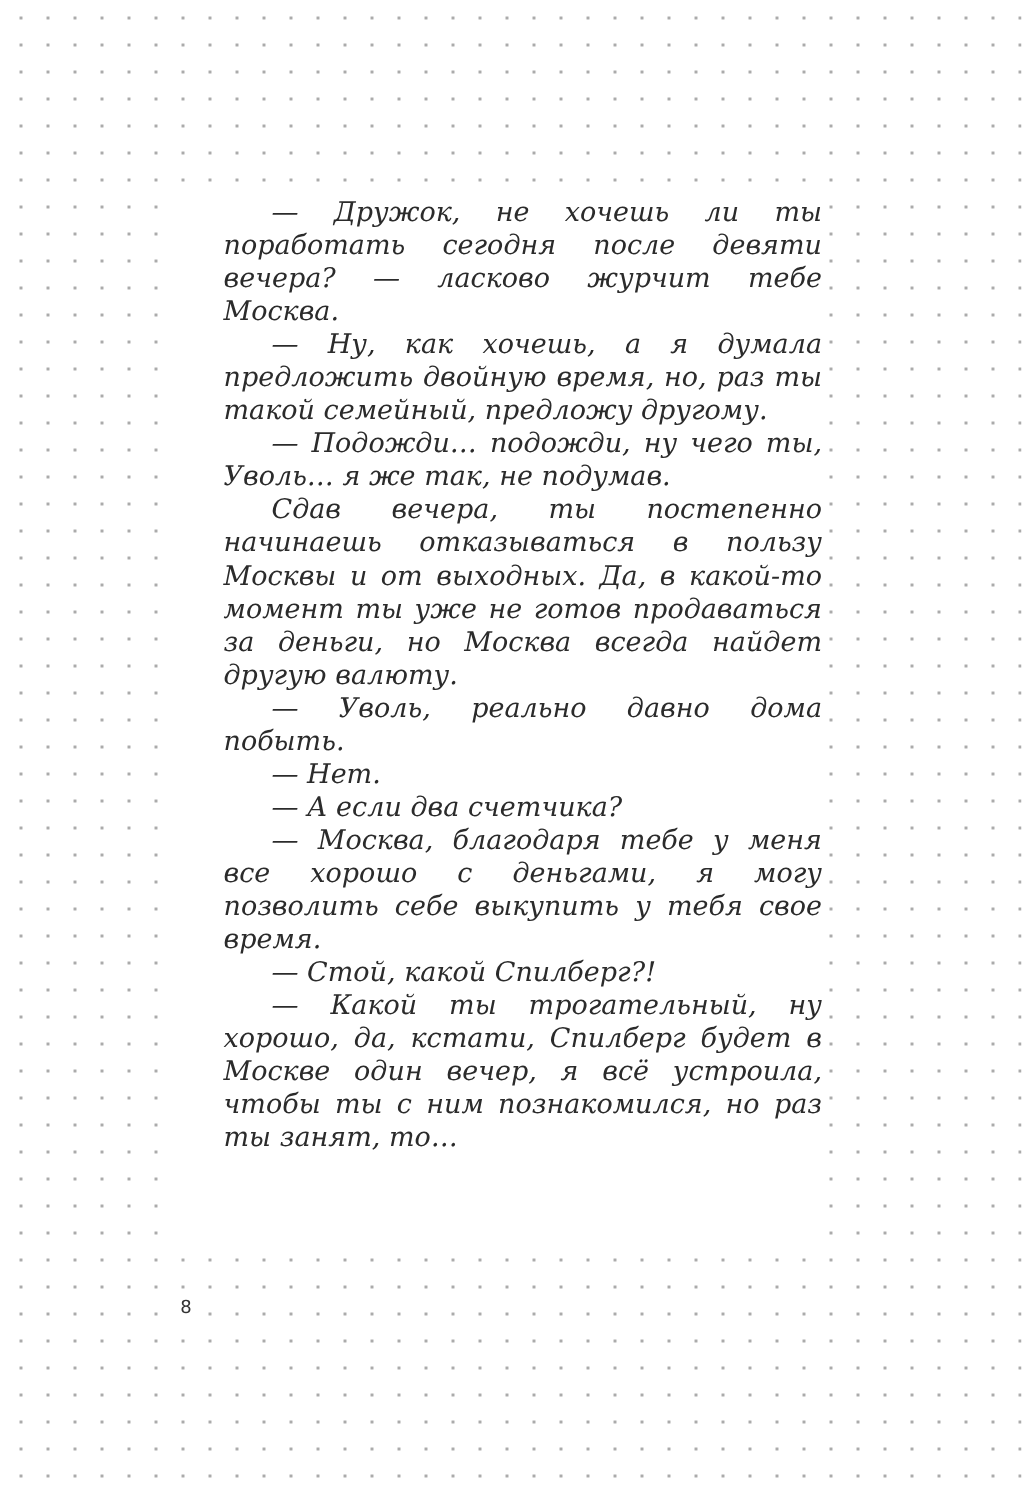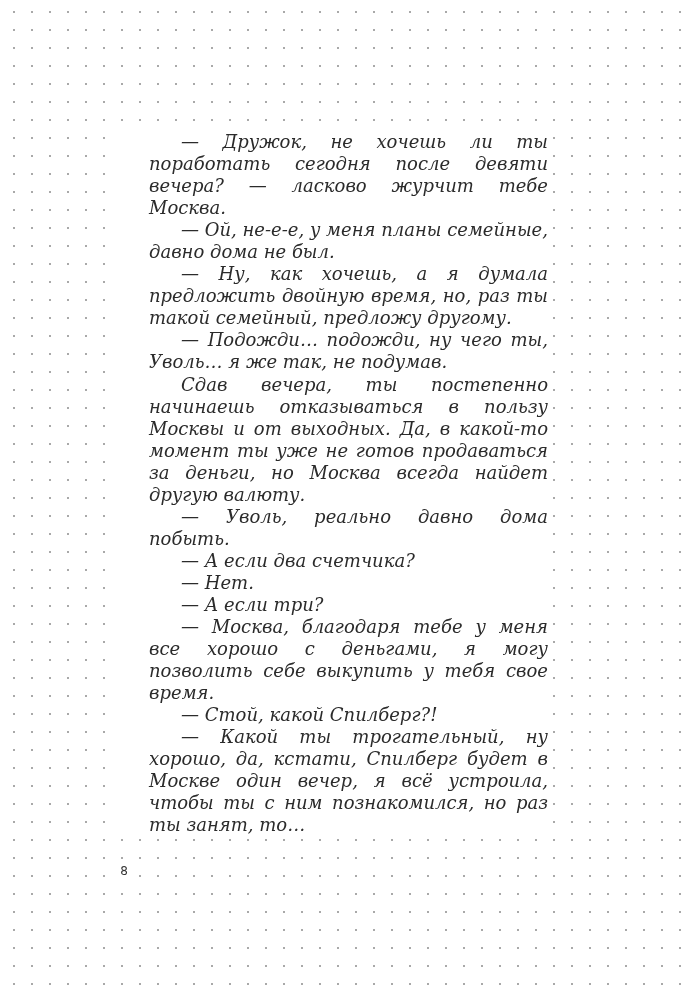--- a/index.html
+++ b/index.html
@@ -33,26 +33,24 @@
     font-size: 12px; line-height: 18px; color: #333333; text-align: center;
   }
 </style>
 </head>
 <body>
 
 <div class="page-box"></div>
 
 <div class="text-block">
   <p class="para">— Дружок, не хочешь ли ты поработать сегодня после девяти вечера? — ласково журчит тебе Москва.</p>
-  <p class="para">— Ой, не-е-е, у меня планы семейные, давно дома не был.</p>
   <p class="para">— Ну, как хочешь, а я думала предложить двойную время, но, раз ты такой семейный, предложу другому.</p>
   <p class="para">— Подожди… подожди, ну чего ты, Уволь… я же так, не подумав.</p>
   <p class="para">Сдав вечера, ты постепенно начинаешь отказываться в пользу Москвы и от выходных. Да, в какой-то момент ты уже не готов продаваться за деньги, но Москва всегда найдет другую валюту.</p>
   <p class="para">— Уволь, реально давно дома побыть.</p>
+  <p class="para">— Нет.</p>
   <p class="para">— А если два счетчика?</p>
-  <p class="para">— Нет.</p>
-  <p class="para">— А если три?</p>
   <p class="para">— Москва, благодаря тебе у меня все хорошо с деньгами, я могу позволить себе выкупить у тебя свое время.</p>
   <p class="para">— Стой, какой Спилберг?!</p>
   <p class="para">— Какой ты трогательный, ну хорошо, да, кстати, Спилберг будет в Москве один вечер, я всё устроила, чтобы ты с ним познакомился, но раз ты занят, то…</p>
 </div>
 
 <div class="page-number">8</div>
 
 </body></html>

